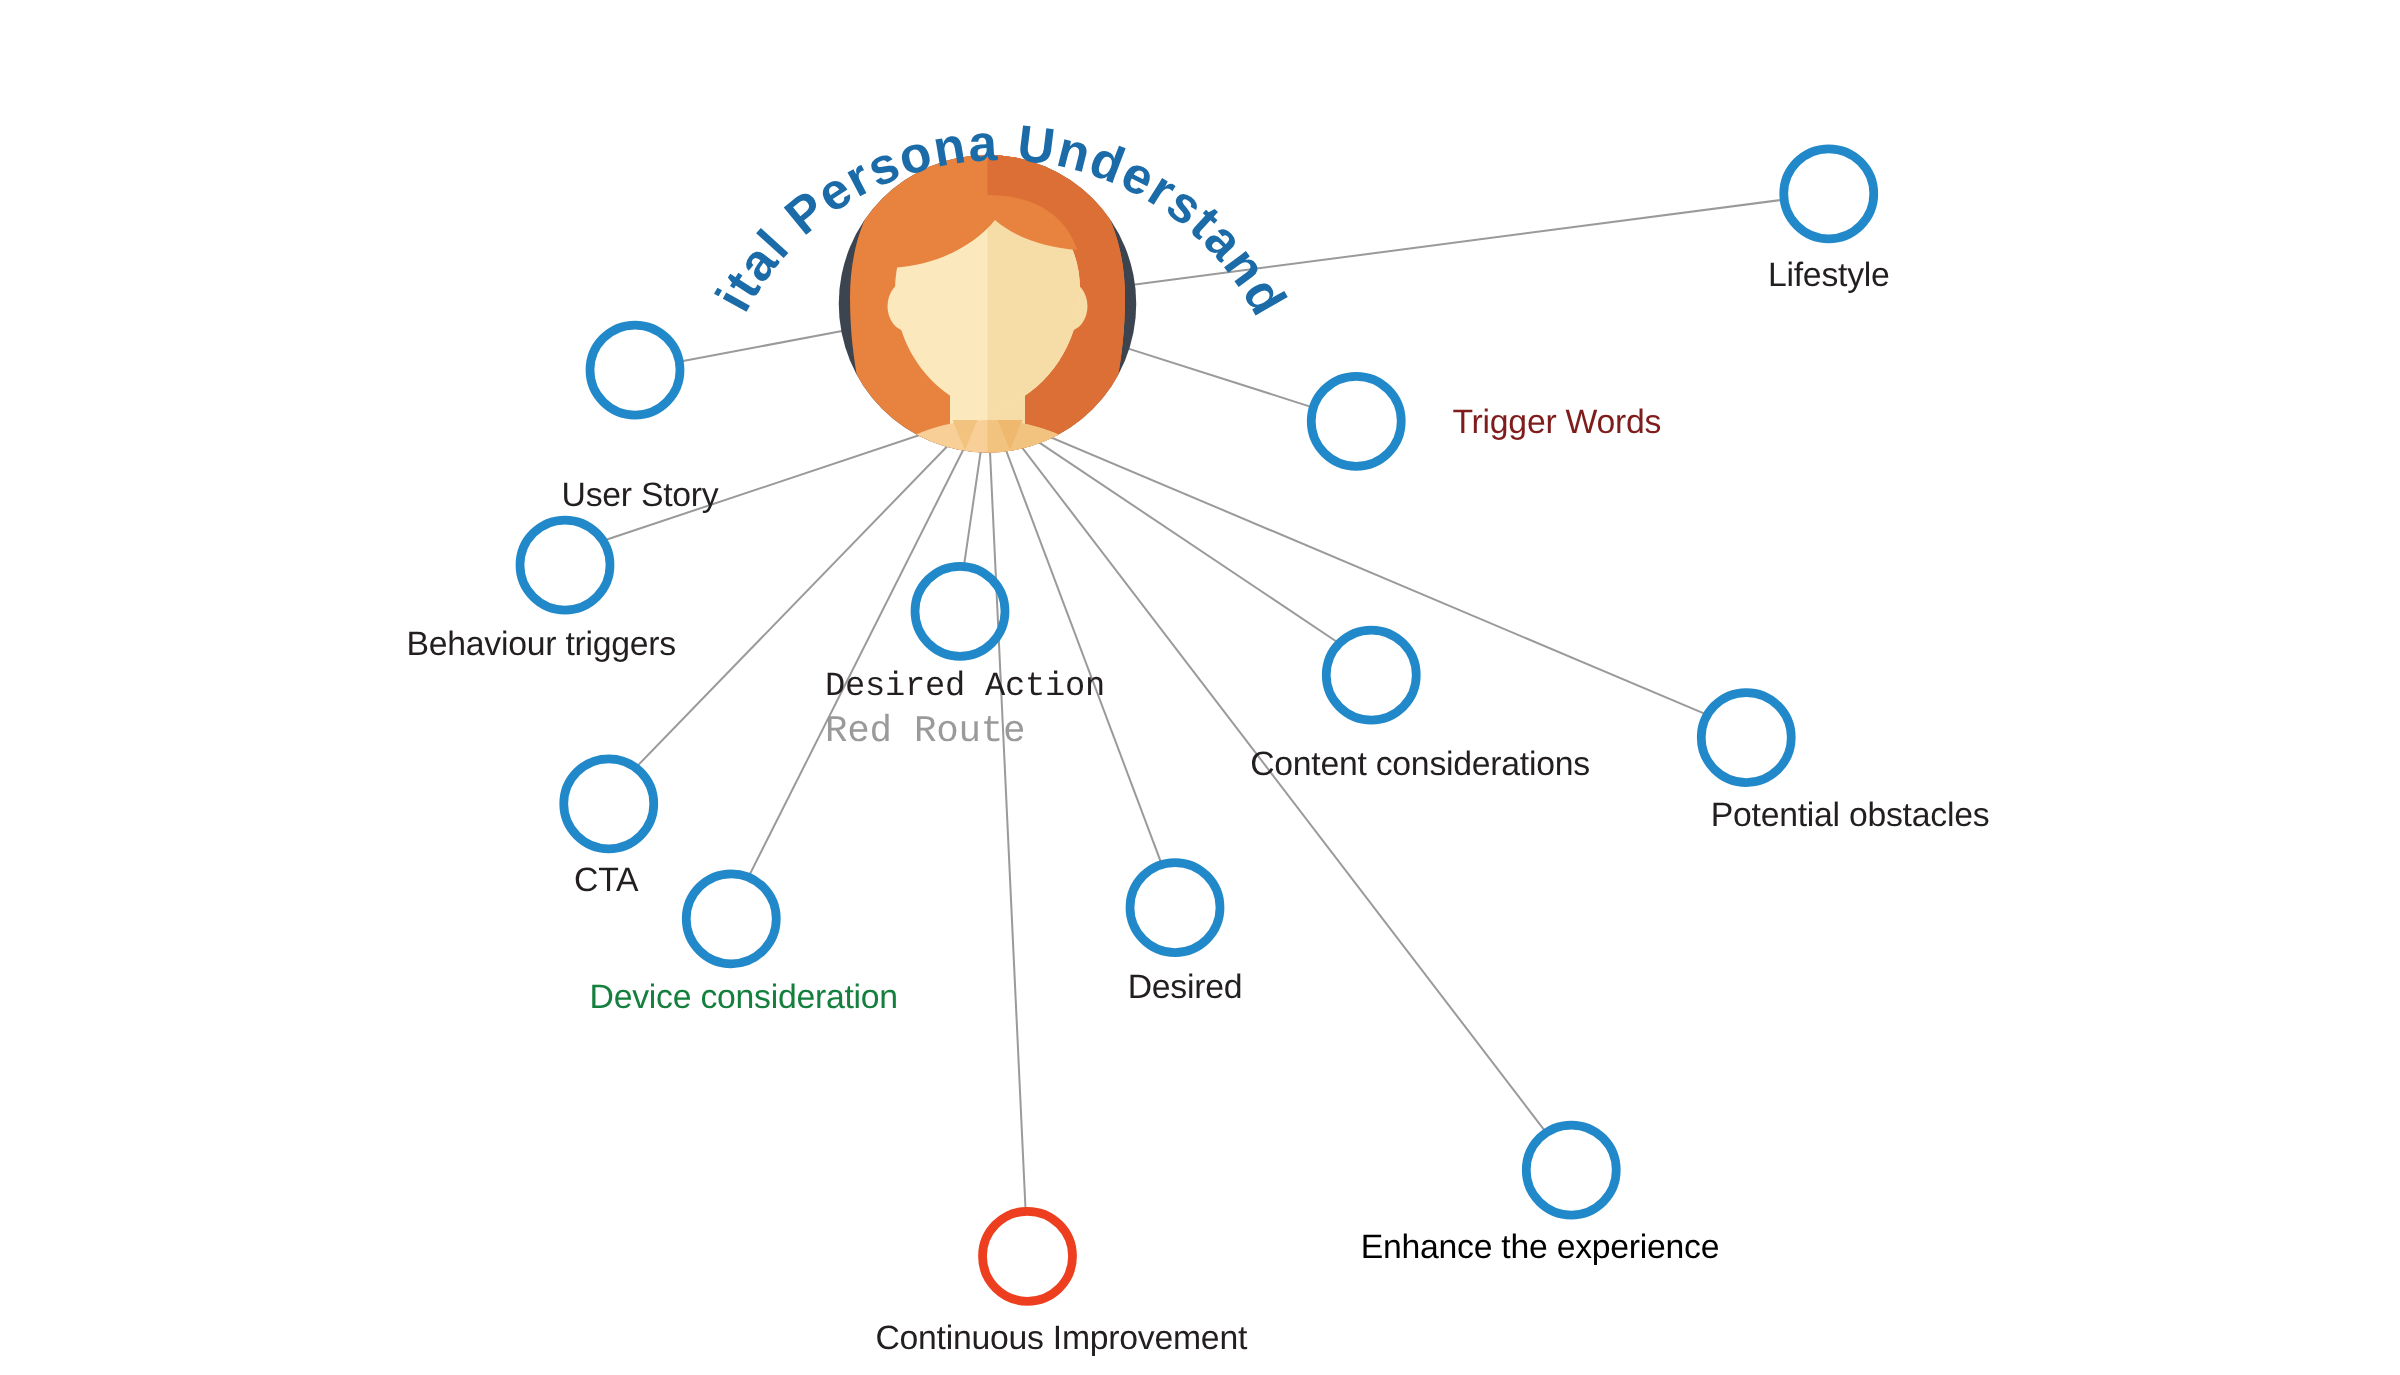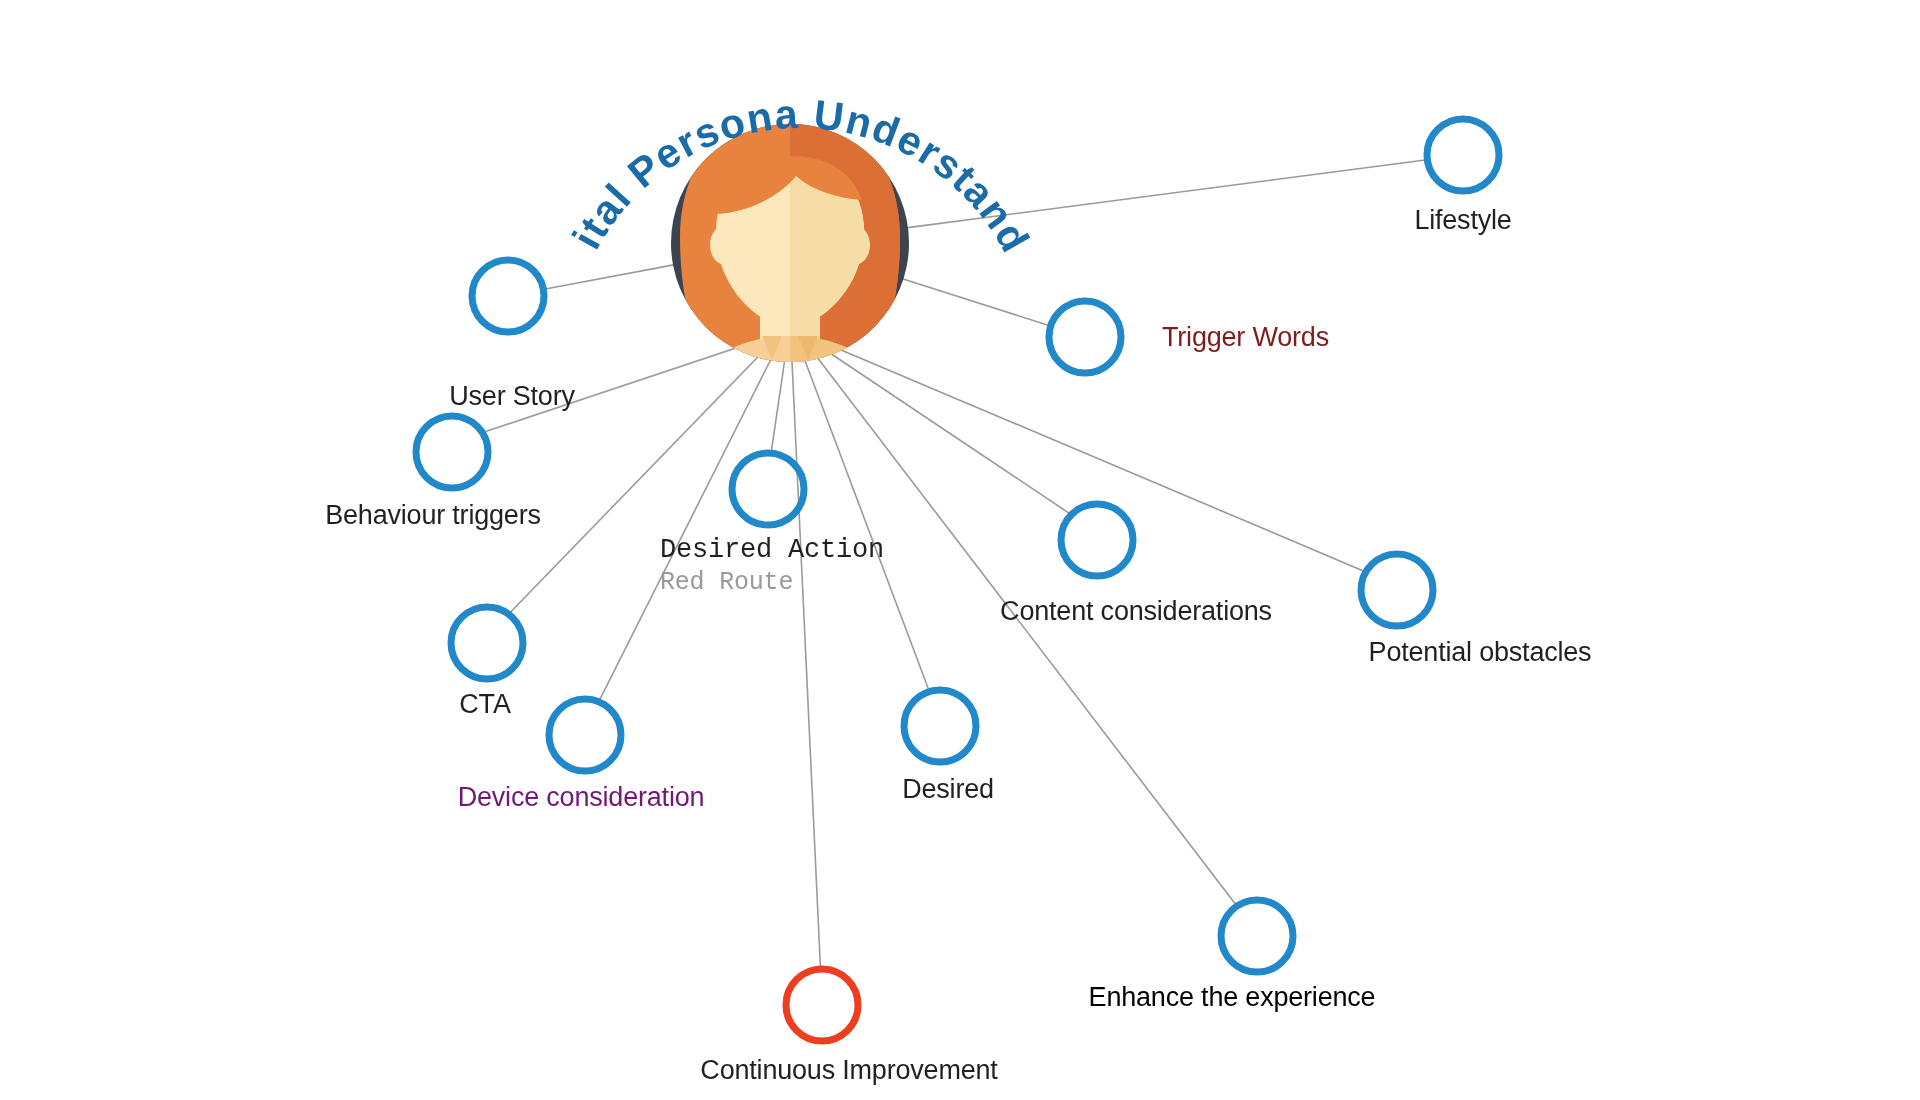--- a/index.html
+++ b/index.html
@@ -35,21 +35,21 @@
     font-weight: 400;
     letter-spacing: -0.2px;
     white-space: nowrap;
     line-height: 1.15;
   }
   .node-label.center-align { transform: translateX(-50%); }
   .node-label.left-align { transform: translateX(0); }
   .node-sub {
     display: block;
     color: #9a9a9a;
-    font-size: 25px;
+    font-size: 30px;
     margin-top: 3px;
   }
 </style>
 </head>
 <body>
 
 <div id="stage">
 
   <svg id="diagram-svg" viewBox="0 0 1920 1100">
     <defs>
@@ -150,19 +150,19 @@
 
   <div id="label-layer">
       <div class="node-label center-align" style="left: 1463px; top: 205px; color: rgb(35, 31, 32); text-align: center;"><span>Lifestyle</span></div>
       <div class="node-label center-align" style="left: 512px; top: 345px; color: rgb(35, 31, 32); margin-top: 36px;"><span>User Story</span></div>
       <div class="node-label left-align" style="left: 1138px; top: 322px; color: #7f1d1d; margin-left: 24px;"><span>Trigger Words</span></div>
       <div class="node-label center-align" style="left: 433px; top: 500px; color: rgb(35, 31, 32);"><span>Behaviour triggers</span></div>
       <div class="node-label center-align" style="left: 772px; top: 535px; color: rgb(35, 31, 32); font-family: Liberation Mono, monospace;"><span>Desired Action</span><span class="node-sub" style="color: rgb(154, 154, 154);">Red Route</span></div>
       <div class="node-label center-align" style="left: 1136px; top: 596px; color: rgb(35, 31, 32);"><span>Content considerations</span></div>
       <div class="node-label center-align" style="left: 1480px; top: 637px; color: rgb(35, 31, 32);"><span>Potential obstacles</span></div>
       <div class="node-label center-align" style="left: 485px; top: 689px; color: rgb(35, 31, 32);"><span>CTA</span></div>
-      <div class="node-label center-align" style="left: 581px; top: 782px; color: #701a75;"><span>Device consideration</span></div>
+      <div class="node-label center-align" style="left: 595px; top: 782px; color: #15803d;"><span>Device consideration</span></div>
       <div class="node-label center-align" style="left: 948px; top: 774px; color: rgb(35, 31, 32);"><span>Desired</span></div>
       <div class="node-label center-align" style="left: 1232px; top: 982px; color: #000000;"><span>Enhance the experience</span></div>
       <div class="node-label center-align" style="left: 849px; top: 1055px; color: rgb(35, 31, 32);"><span>Continuous Improvement</span></div>
     </div>
 
 </div>
 
 </body></html>

